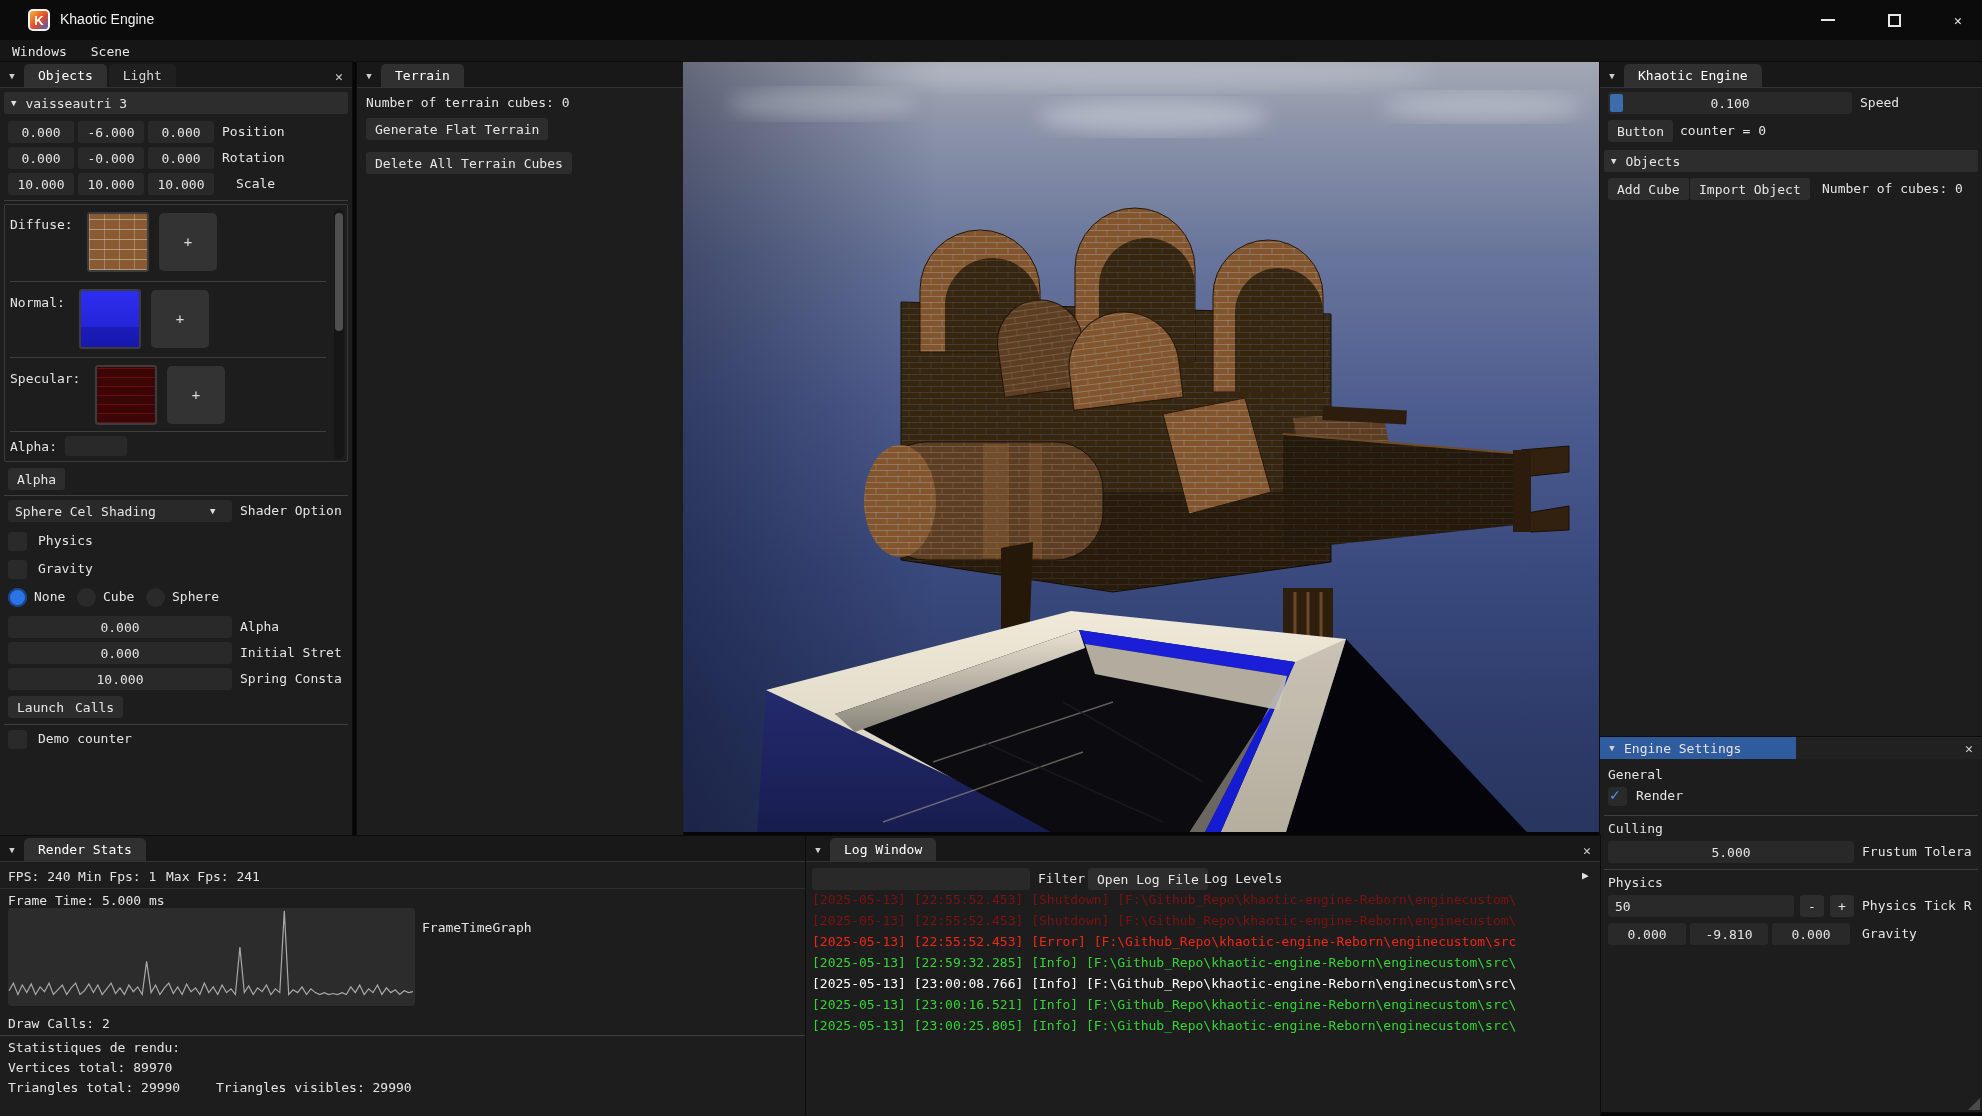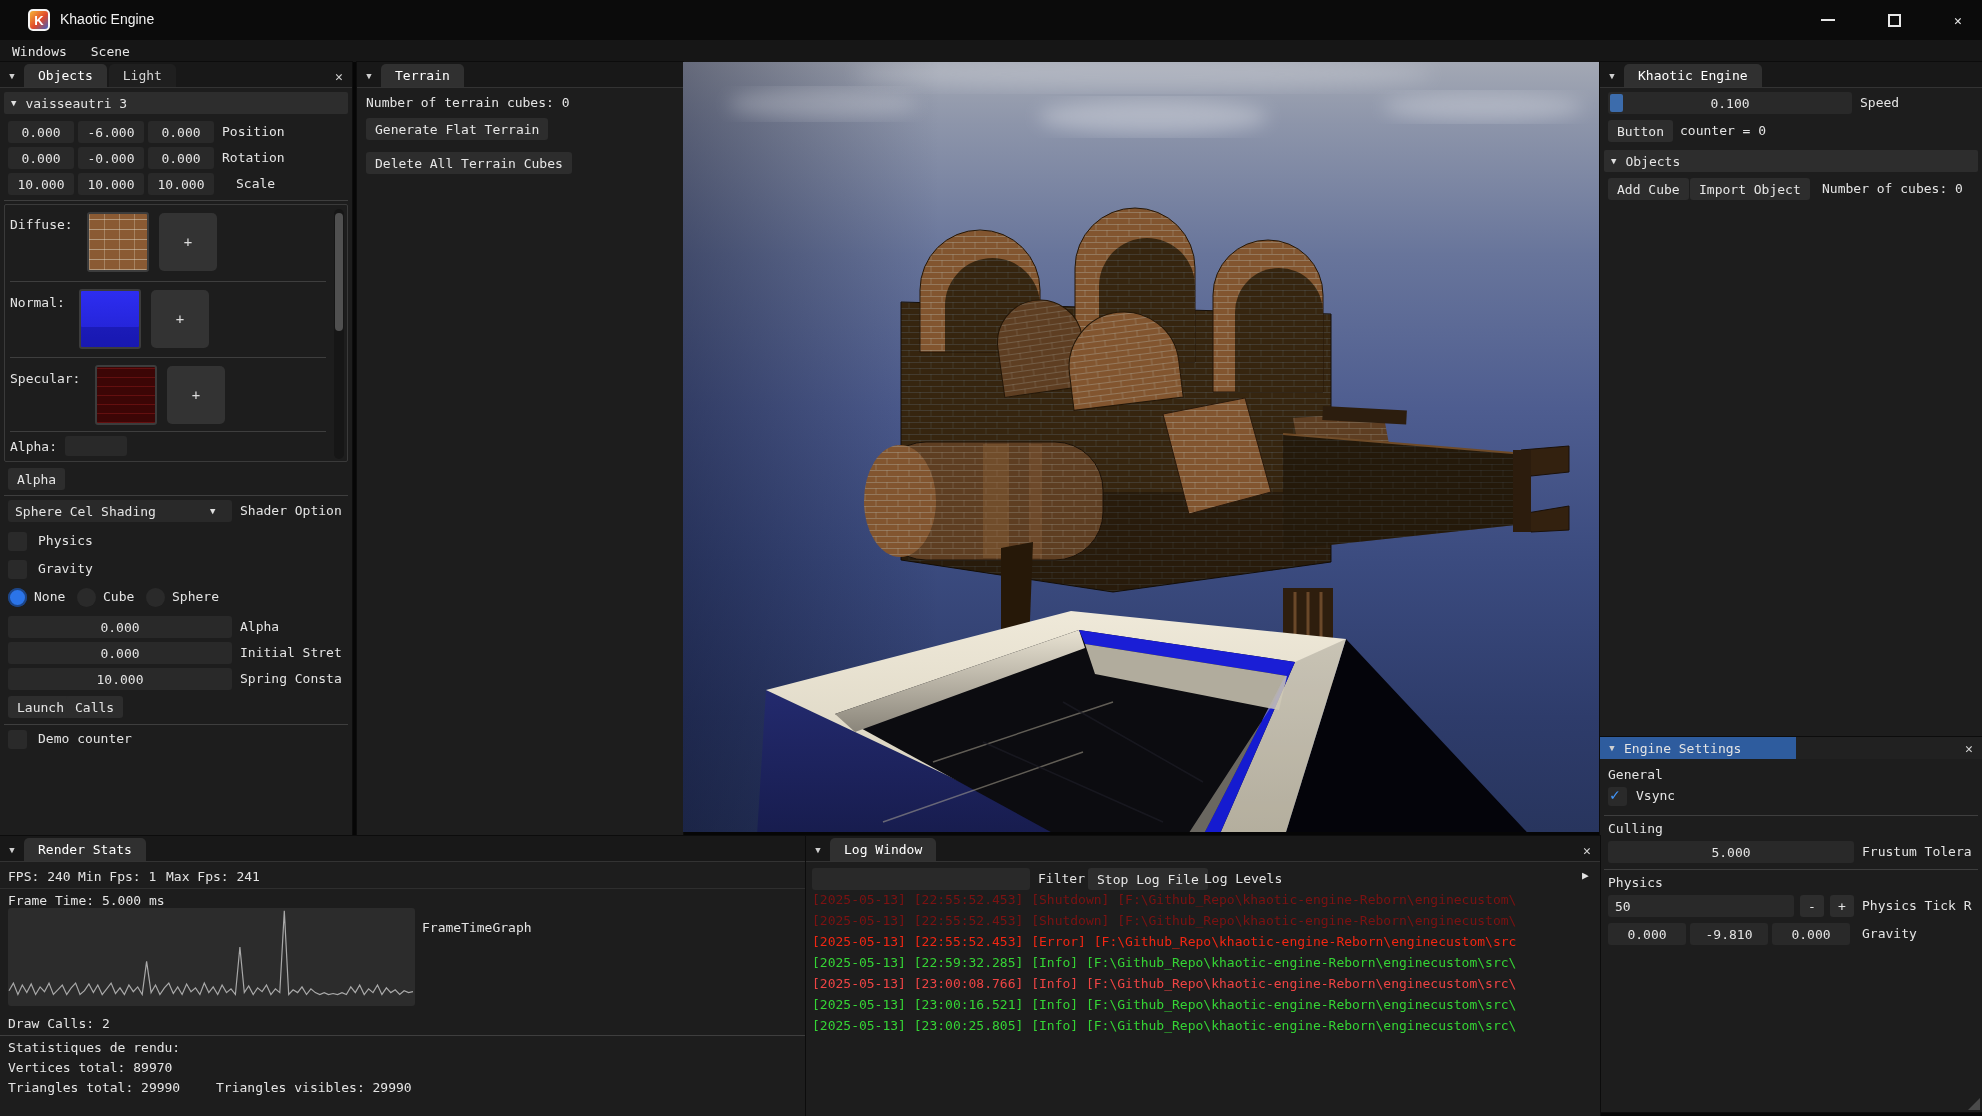--- a/index.html
+++ b/index.html
@@ -290,21 +290,21 @@
     <div class="abs" style="left:0;top:0;width:196px;height:22px;background:#2e5c9e;display:flex;align-items:center">
       <span class="collapse">▼</span>
       <span>Engine Settings</span>
     </div>
     <div class="closex abs" style="right:0;top:0">✕</div>
   </div>
   <div class="lbl" style="left:8px;top:30px">General</div>
   <div class="chk" style="left:8px;top:50px" data-checked="true">
       <span class="mark">✓</span>
     </div>
-  <div class="lbl" style="left:36px;top:51px">Vsync</div>
+  <div class="lbl" style="left:36px;top:51px">Render</div>
   <div class="sep" style="left:4px;top:78px;width:374px"></div>
   <div class="lbl" style="left:8px;top:84px">Culling</div>
   <div class="inp" style="left:8px;top:104px;width:246px">5.000</div>
   <div class="lbl" style="left:262px;top:107px;width:118px;overflow:hidden">Frustum Tolera</div>
   <div class="sep" style="left:4px;top:132px;width:374px"></div>
   <div class="lbl" style="left:8px;top:138px">Physics</div>
   <div class="inp left" style="left:8px;top:158px;width:186px">50</div>
   <div class="btn" style="left:200px;top:158px;width:24px;padding:0">-</div>
   <div class="btn" style="left:230px;top:158px;width:24px;padding:0">+</div>
   <div class="lbl" style="left:262px;top:161px;width:118px;overflow:hidden">Physics Tick R</div>
@@ -340,25 +340,25 @@
 </div>
 
 <div class="win" style="left:806px;top:836px;width:794px;height:280px">
   <div class="tabbar">
     <div class="collapse">▼</div>
     <div class="tab active">Log Window</div>
     <div class="closex">✕</div>
   </div>
   <div class="inp left" style="left:6px;top:32px;width:218px"></div>
   <div class="lbl" style="left:232px;top:35px">Filter</div>
-  <div class="btn" style="left:282px;top:32px">Stop Log File</div>
+  <div class="btn" style="left:282px;top:32px">Open Log File</div>
   <div class="lbl" style="left:398px;top:35px">Log Levels</div>
   <div class="lbl" style="left:776px;top:33px;font-size:11px">▶</div>
   <div class="abs" style="left:6px;top:56px;width:786px">
     <div class="logline" style="color: rgb(124, 18, 18);">[2025-05-13] [22:55:52.453] [Shutdown] [F:\Github_Repo\khaotic-engine-Reborn\enginecustom\</div>
     <div class="logline" style="color: rgb(124, 18, 18);">[2025-05-13] [22:55:52.453] [Shutdown] [F:\Github_Repo\khaotic-engine-Reborn\enginecustom\</div>
     <div class="logline" style="color: rgb(241, 39, 19);">[2025-05-13] [22:55:52.453] [Error] [F:\Github_Repo\khaotic-engine-Reborn\enginecustom\src</div>
     <div class="logline" style="color: rgb(53, 212, 53);">[2025-05-13] [22:59:32.285] [Info] [F:\Github_Repo\khaotic-engine-Reborn\enginecustom\src\</div>
-    <div class="logline" style="color: #ef4444;">[2025-05-13] [23:00:08.766] [Info] [F:\Github_Repo\khaotic-engine-Reborn\enginecustom\src\</div>
+    <div class="logline" style="color: #ffffff;">[2025-05-13] [23:00:08.766] [Info] [F:\Github_Repo\khaotic-engine-Reborn\enginecustom\src\</div>
     <div class="logline" style="color: rgb(53, 212, 53);">[2025-05-13] [23:00:16.521] [Info] [F:\Github_Repo\khaotic-engine-Reborn\enginecustom\src\</div>
     <div class="logline" style="color: rgb(53, 212, 53);">[2025-05-13] [23:00:25.805] [Info] [F:\Github_Repo\khaotic-engine-Reborn\enginecustom\src\</div>
   </div>
 </div>
 
 </body></html>

